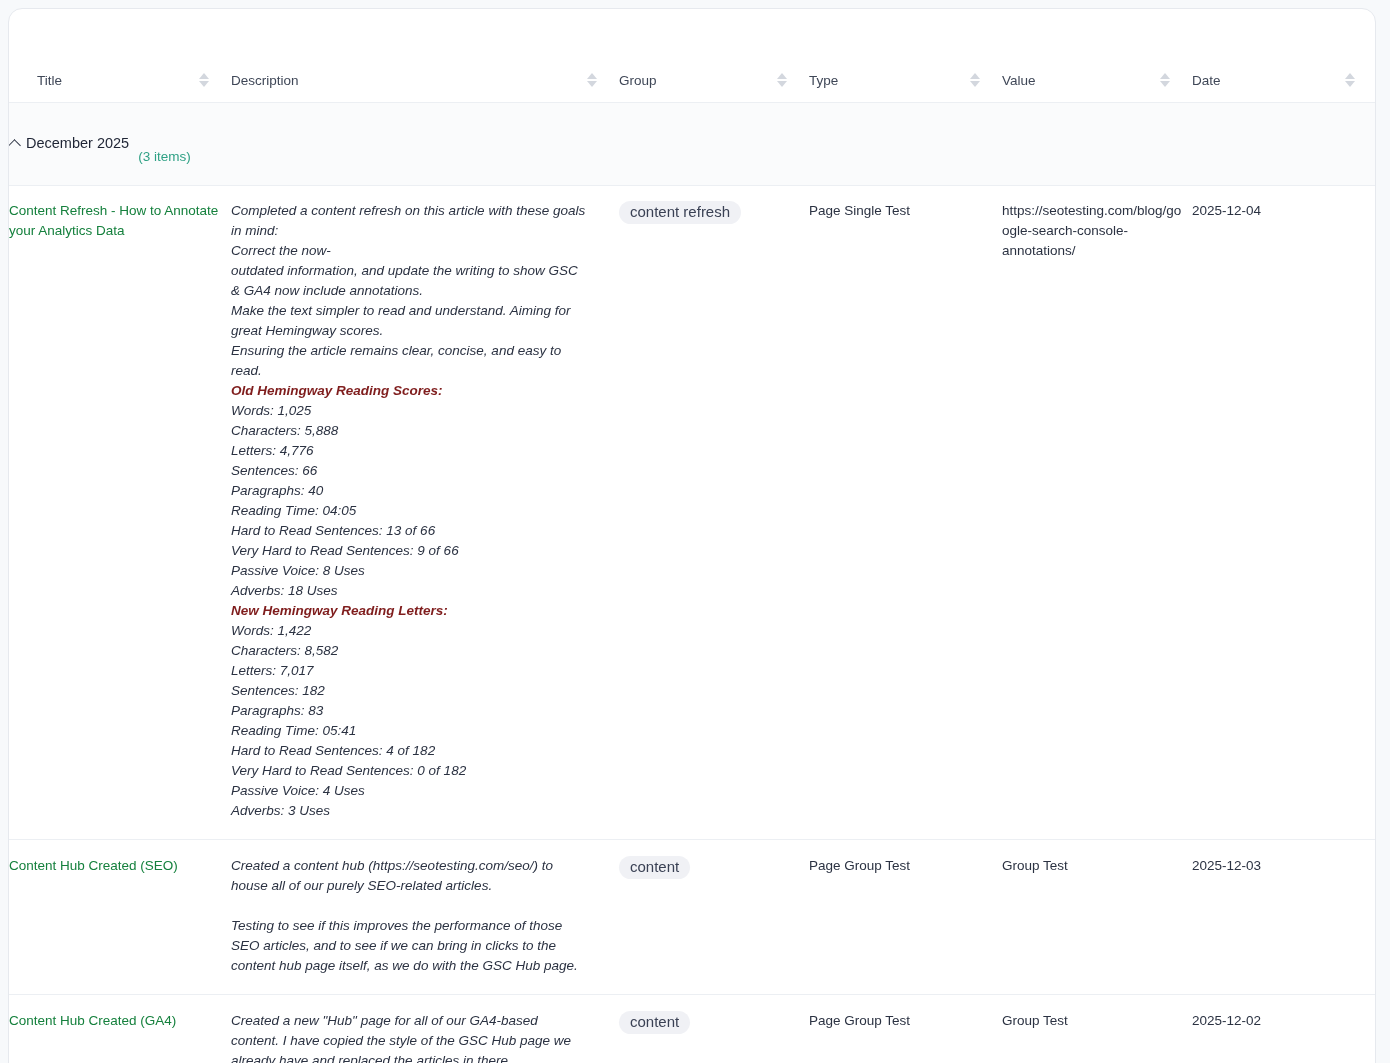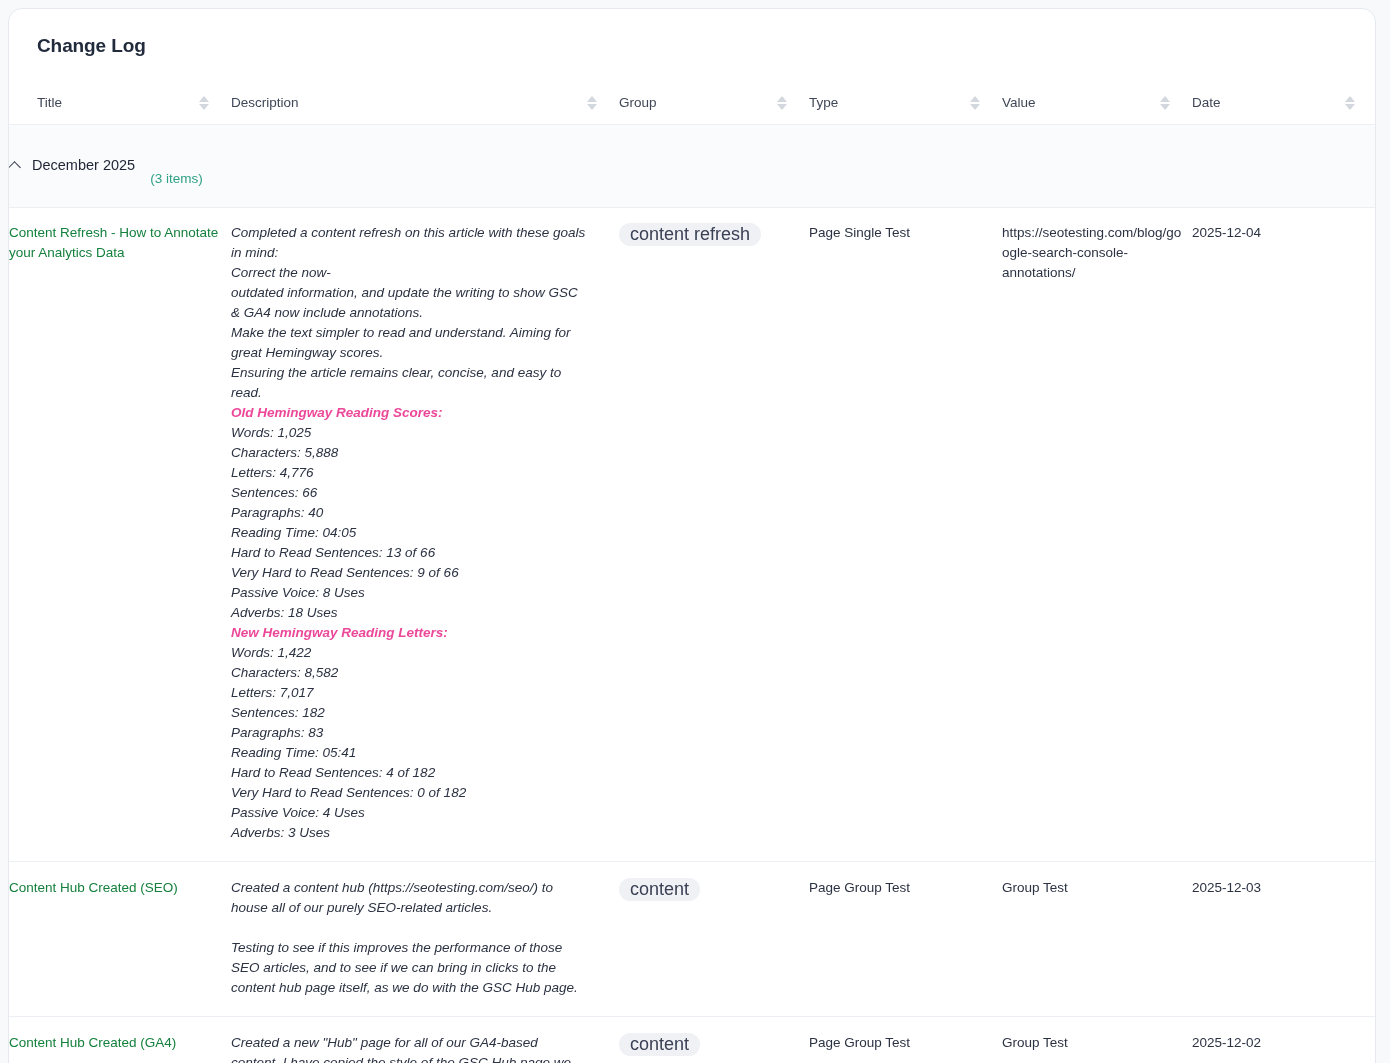--- a/index.html
+++ b/index.html
@@ -59,21 +59,21 @@
     text-align: left;
     font-weight: normal;
     font-size: 13.5px;
     color: #3f4757;
     padding: 0 10px 14px 0;
     vertical-align: middle;
     border-bottom: 1px solid #eceff3;
   }
   .th-inner {
     display: flex;
-    align-items: center;
+    align-items: flex-start;
     justify-content: space-between;
     padding-right: 12px;
   }
   .sort-icon {
     display: inline-flex;
     flex-direction: column;
     align-items: center;
     line-height: 0;
     flex: 0 0 auto;
   }
@@ -99,21 +99,21 @@
   
   .group-row td {
     background: #fafbfc;
     border-top: 1px solid #eceff3;
     border-bottom: 1px solid #eceff3;
     padding: 7px 28px 8px 8px;
   }
   .group-inner {
     display: flex;
     align-items: center;
-    gap: 10px;
+    gap: 4px;
   }
   .chev {
     display: inline-block;
     width: 12px; height: 12px;
     position: relative;
     flex: 0 0 auto;
     margin-right: 1px;
   }
   .chev::before {
     content: "";
@@ -153,42 +153,41 @@
     line-height: 20px;
     display: inline-block;
   }
   .desc {
     white-space: pre-wrap;
     color: #2b3242;
     line-height: 20px;
     padding-right: 22px;
     font-style: italic;
   }
-  .desc b { font-weight: bold; color: #ec4899; }
+  .desc b { font-weight: bold; color: #7f1d1d; }
 
   .tag-pill {
     display: inline-block;
     background: #f0f1f5;
     color: #3a4154;
     border-radius: 999px;
     padding: 3px 11px 4px 11px;
-    font-size: 18px;
+    font-size: 15px;
     line-height: 16px;
   }
   .cell-type, .cell-value, .cell-date { color: #2b3242; }
   .cell-value { word-break: break-word; padding-right: 26px; }
 </style>
 </head>
 <body>
 
 <div class="page">
   <div class="card">
 
     <div class="card-header">
-      <h1 class="page-title">Change Log</h1>
     </div>
 
     <table class="table">
       <colgroup>
         <col class="c-title">
           <col class="c-desc">
           <col class="c-tags">
         <col class="c-type">
           <col class="c-value">
           <col class="c-date">

